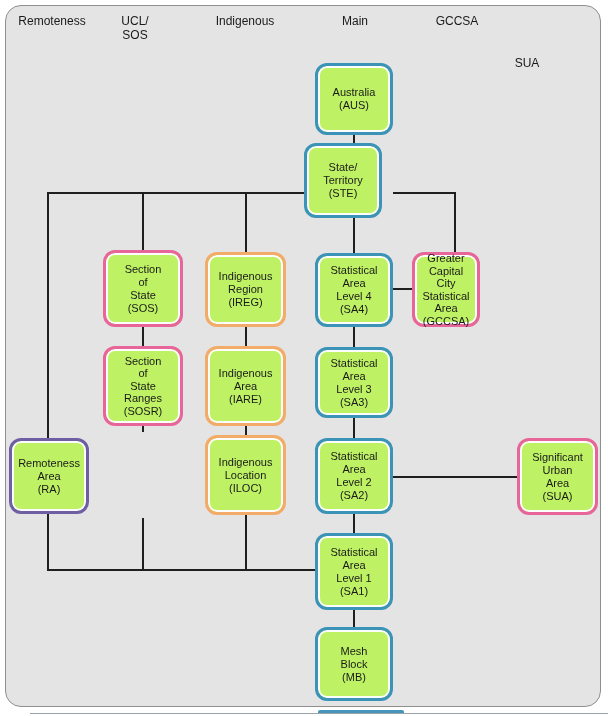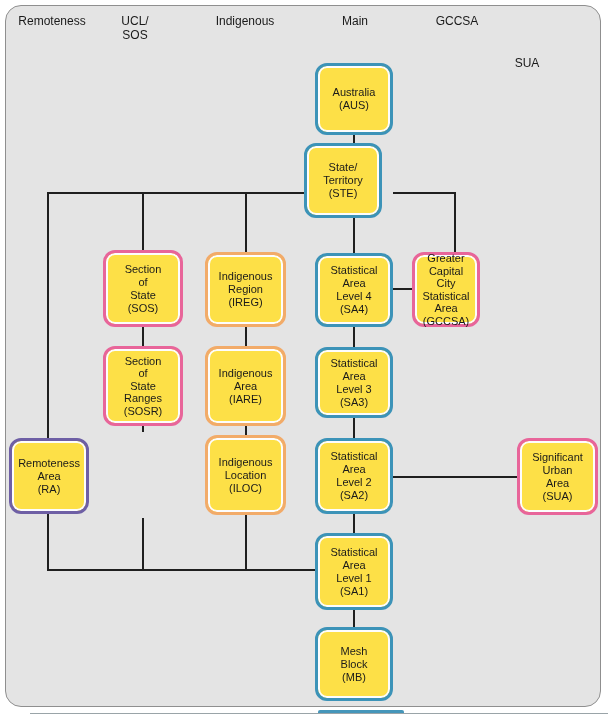--- a/index.html
+++ b/index.html
@@ -3,21 +3,21 @@
 <meta charset="utf-8">
 <style>
   html,body{margin:0;padding:0;background:#fff;}
   .canvas{position:relative;width:608px;height:716px;overflow:hidden;
           font-family:"Liberation Sans",sans-serif;color:#1a1a1a;}
   .panel{position:absolute;left:5px;top:5px;width:596px;height:702px;
          box-sizing:border-box;background:#e4e4e4;border:1px solid #8f8f8f;
          border-radius:16px;}
   .hdr{position:absolute;transform:translateX(-50%);text-align:center;
        font-size:12px;line-height:14px;white-space:pre-line;color:#1a1a1a;}
-  .box{position:absolute;box-sizing:border-box;background:#fde047;
+  .box{position:absolute;box-sizing:border-box;background:#bef264;
        border-radius:12px;display:flex;align-items:center;justify-content:center;
        text-align:center;white-space:pre-line;font-size:11px;line-height:13px;
        padding:14px;box-shadow:inset 0 0 0 2px #fdfdfd;}
   .blue  {border:3px solid #3c93b8;}
   .pink  {border:3px solid #e8659a;}
   .orange{border:3px solid #f2ab69;}
   .purple{border:3px solid #6e5fa5;}
   .ln{position:absolute;background:#1f1f1f;}
   .v{width:2px;} .h{height:2px;}
   .edge-line{position:absolute;left:30px;top:713px;width:578px;height:1px;background:#9aa4a8;}

